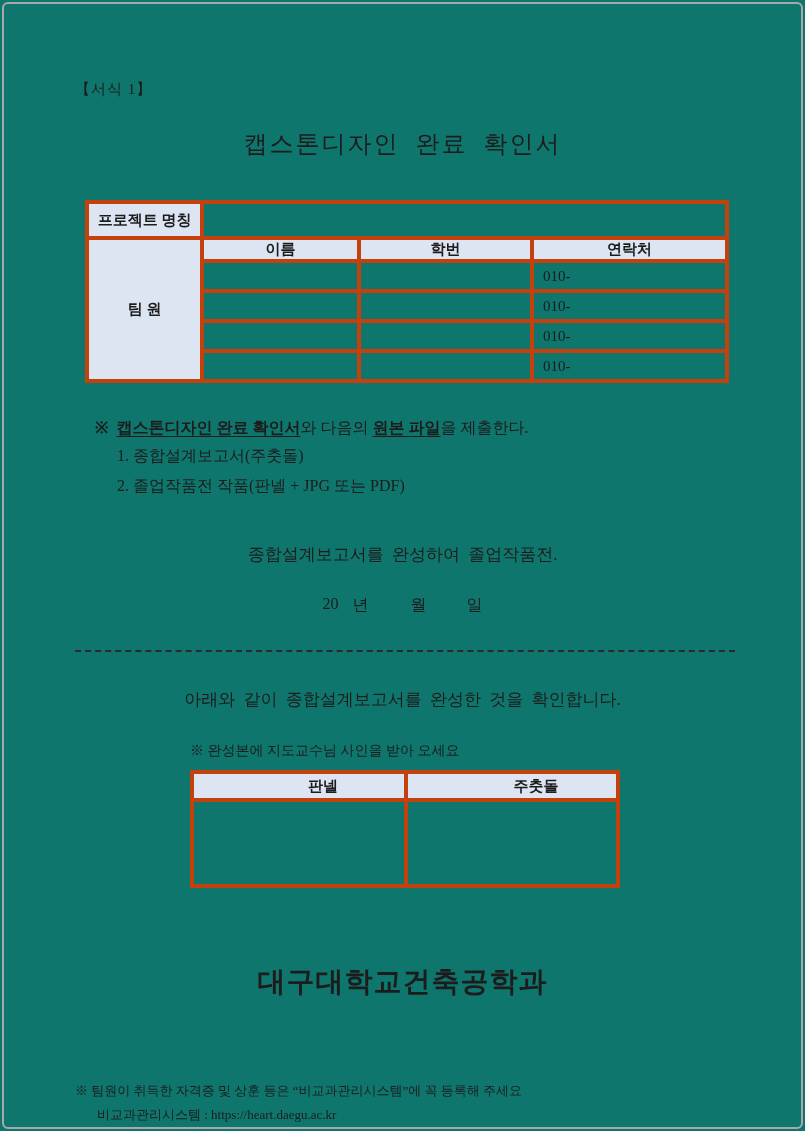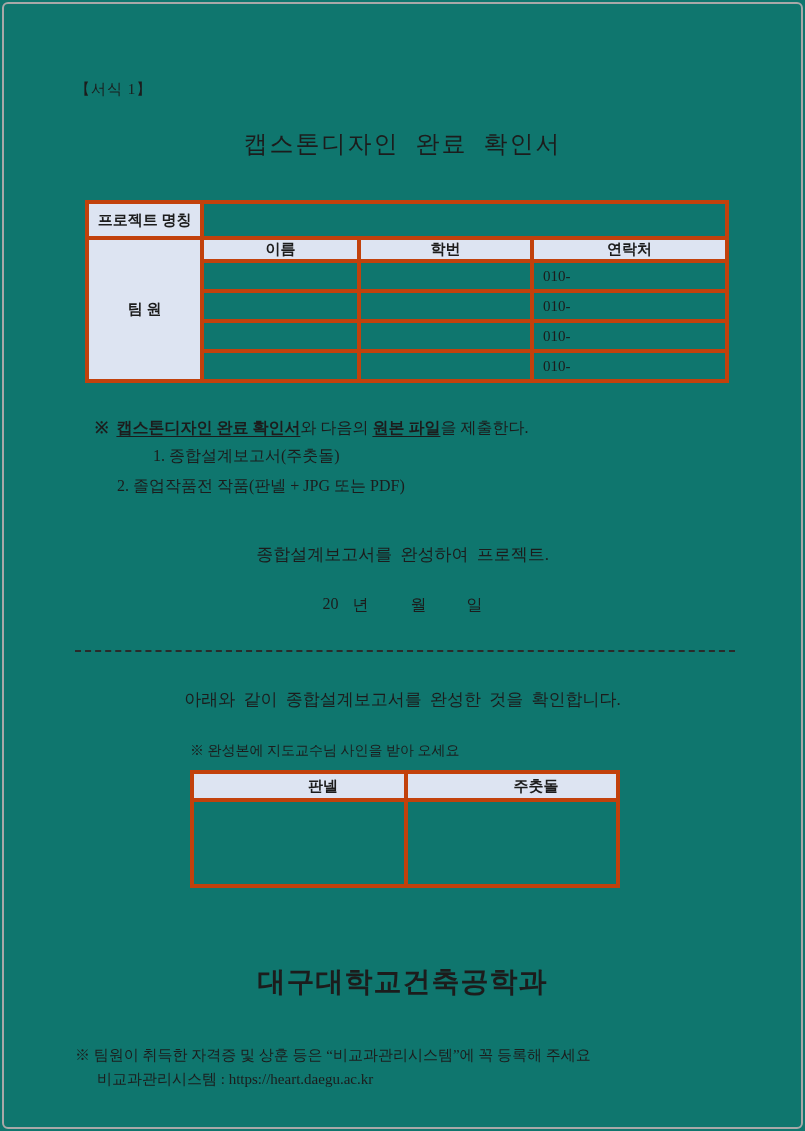--- a/index.html
+++ b/index.html
@@ -46,21 +46,21 @@
   .tbl-main { left: 85px; top: 200px; width: 640px; }
   .tbl-main tr.r-project td { height: 36px; }
   .tbl-main tr.r-head td { height: 20px; }
   .tbl-main tr.r-member td { height: 30px; }
   .tbl-main td.contact { text-align: left; padding-left: 9px; }
 
   .note-line { left: 95px; top: 416px; font-size: 16px; }
   .note-line .marker { margin-right: 8px; font-weight: bold; }
   .bu { font-weight: bold; text-decoration: underline; text-underline-offset: 3px; }
   .note-item { left: 117px; font-size: 16px; }
-  .note-item-1 { top: 446px; margin-left: 36px; }
+  .note-item-1 { top: 446px; }
   .note-item-2 { top: 476px; }
 
   .center-line { left: 0; width: 100%; text-align: center; }
   .submit-statement { top: 543px; font-size: 17px; word-spacing: 4px; }
 
   .date-line { top: 595px; left: 0; width: 100%; display: flex; justify-content: center; font-size: 16px; }
   .date-line .d-prefix { margin-right: 14px; }
   .date-line .d-year { margin-right: 42px; }
   .date-line .d-month { margin-right: 40px; }
 
@@ -71,21 +71,21 @@
   .sign-note { left: 190px; top: 742px; font-size: 14px; }
 
   .tbl-confirm { left: 190px; top: 770px; width: 426px; }
   .tbl-confirm tr.r-head td { height: 28px; padding-left: 48px; }
   .tbl-confirm tr.r-body td { height: 86px; }
 
   .department {
     top: 963px; font-size: 28px; font-weight: bold; letter-spacing: 1px;
   }
 
-  .footer-line { font-size: 15px; }
+  .footer-line { font-size: 13px; margin-top: 36px; }
   .footer-line-1 { left: 75px; top: 1046px; }
   .footer-line-2 { left: 97px; top: 1070px; }
 </style>
 </head>
 <body>
 
 <div class="page">
   <div class="page-frame"></div>
 
   <div class="abs form-label">【서식 1】</div>
@@ -131,21 +131,21 @@
         <td class="contact">010-</td>
       </tr>
     </tbody>
   </table>
 
   <div class="abs note-line"><span class="marker">※</span><span class="bu">캡스톤디자인 완료 확인서</span><span>와 다음의 </span><span class="bu">원본 파일</span><span>을 제출한다.</span></div>
 
   <div class="abs note-item note-item-1">1. 종합설계보고서(주춧돌)</div>
   <div class="abs note-item note-item-2">2. 졸업작품전 작품(판넬 + JPG 또는 PDF)</div>
 
-  <div class="abs center-line submit-statement">종합설계보고서를 완성하여 프로젝트.</div>
+  <div class="abs center-line submit-statement">종합설계보고서를 완성하여 졸업작품전.</div>
 
   <div class="abs date-line">
     <span class="d-prefix">20</span>
     <span class="d-year">년</span>
     <span class="d-month">월</span>
     <span class="d-day">일</span>
   </div>
 
   <div class="abs dashed-divider"></div>
 

